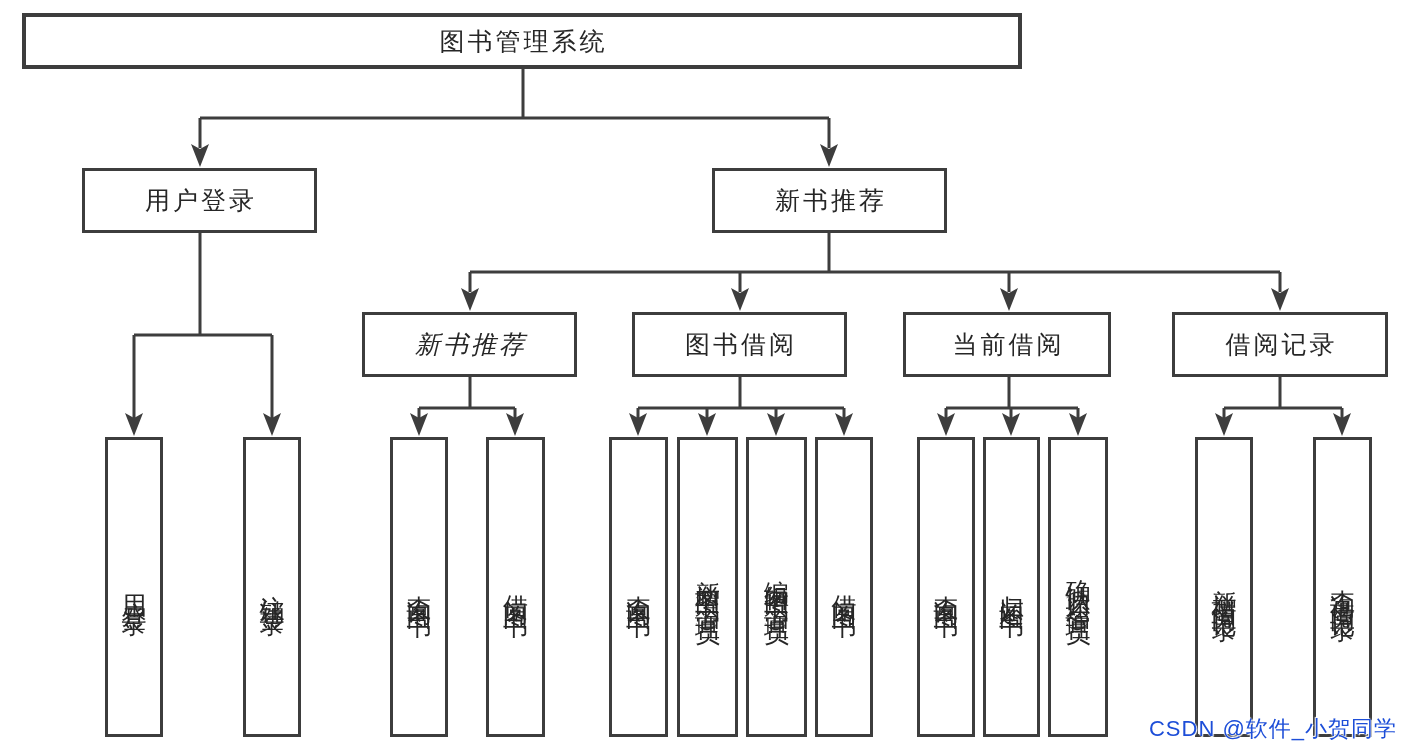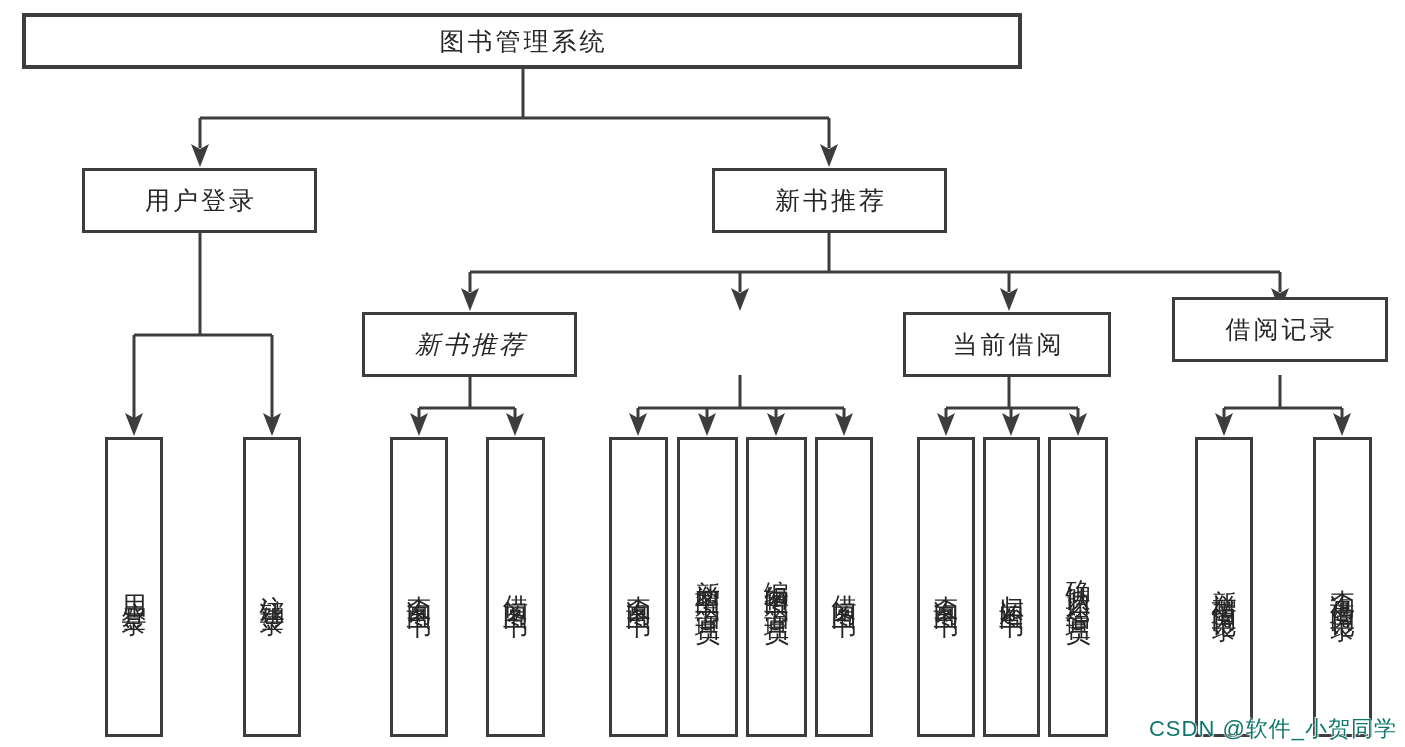--- a/index.html
+++ b/index.html
@@ -54,42 +54,42 @@
     line-height: 1;
     color: #262626;
   }
   
   .n-user-login { left: 82px;  top: 168px; width: 235px; height: 65px; }
   .n-book-mgmt  { left: 712px; top: 168px; width: 235px; height: 65px; }
   
   .n-new-rec    { left: 362px;  top: 312px; width: 215px; height: 65px; font-style: italic; }
   .n-borrow     { left: 632px;  top: 312px; width: 215px; height: 65px; }
   .n-current    { left: 903px;  top: 312px; width: 208px; height: 65px; }
-  .n-records    { left: 1172px; top: 297px; width: 216px; height: 65px; }
+  .n-records    { left: 1172px; top: 312px; width: 216px; height: 65px; }
   
   .l-u1 { left: 105px;  width: 58px; }
   .l-u2 { left: 243px;  width: 58px; }
   .l-n1 { left: 390px;  width: 58px; }
   .l-n2 { left: 486px;  width: 59px; }
   .l-b1 { left: 609px;  width: 59px; }
   .l-b2 { left: 677px;  width: 61px; }
   .l-b3 { left: 746px;  width: 61px; }
   .l-b4 { left: 815px;  width: 58px; }
   .l-c1 { left: 917px;  width: 58px; }
   .l-c2 { left: 983px;  width: 57px; }
   .l-c3 { left: 1048px; width: 60px; }
   .l-r1 { left: 1195px; width: 58px; }
   .l-r2 { left: 1313px; width: 59px; }
   #watermark {
     position: absolute;
     right: 8px;
     top: 714px;
     font-size: 22px;
     letter-spacing: 1px;
-    color: #0f766e;
+    color: #1d4ed8;
     white-space: nowrap;
     text-shadow: 0 0 2px #ffffff, 1px 1px 1px #ffffff, -1px -1px 1px #ffffff;
     z-index: 5;
   }
 </style>
 </head>
 <body>
 
 <div id="stage">
 
@@ -130,20 +130,23 @@
 
   <div class="node n-user-login h-node">
     <span>用户登录</span>
   </div>
   <div class="node n-book-mgmt h-node">
     <span>新书推荐</span>
   </div>
 
   <div class="node n-new-rec h-node">
     <span>新书推荐</span>
+  </div>
+  <div class="node n-borrow h-node">
+    <span>图书借阅</span>
   </div>
   <div class="node n-current h-node">
     <span>当前借阅</span>
   </div>
   <div class="node n-records h-node">
     <span>借阅记录</span>
   </div>
 
   <div class="node leaf l-u1">
     <span class="v-label">用户登录</span>

